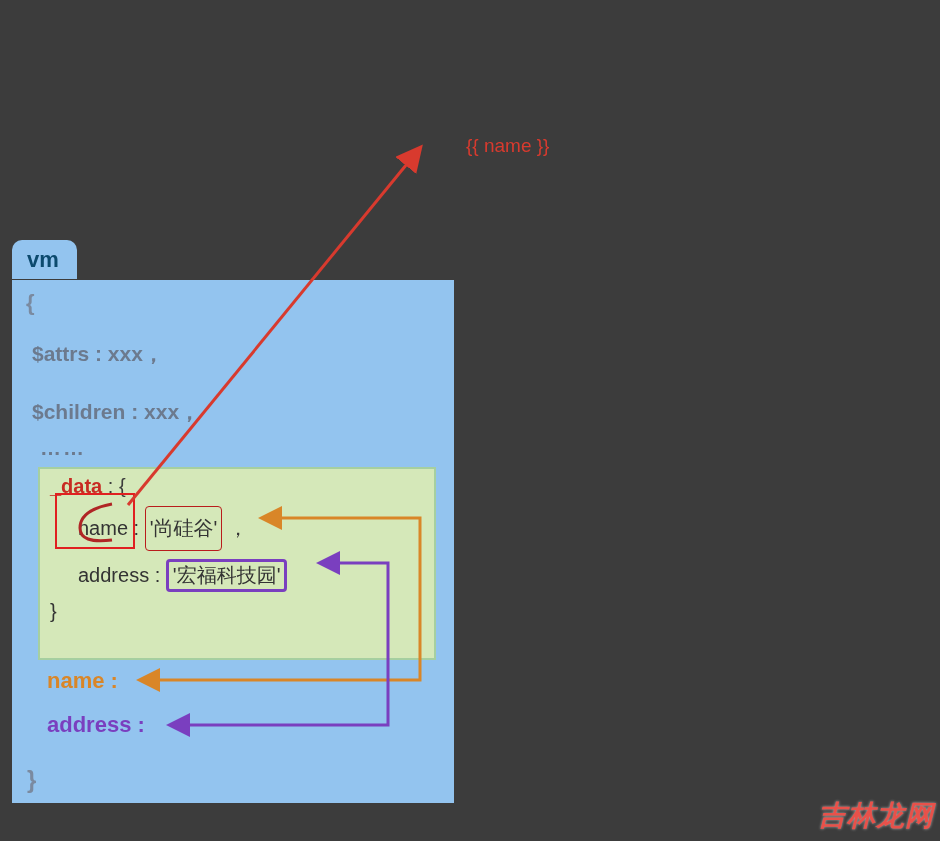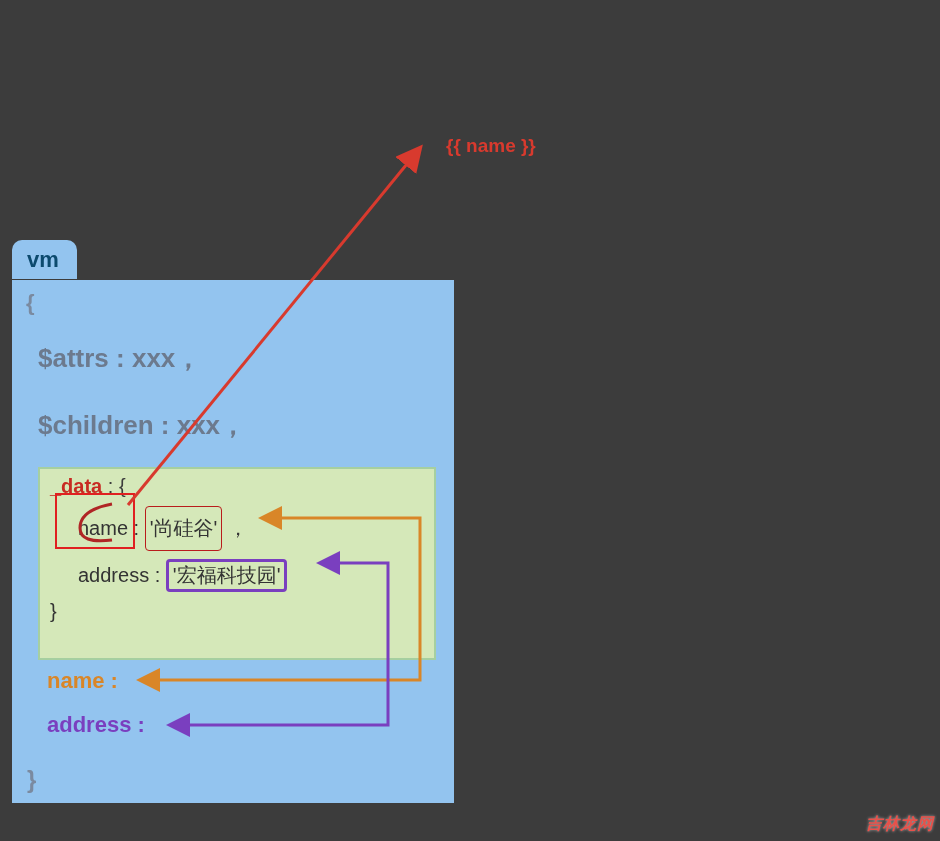--- a/index.html
+++ b/index.html
@@ -7,25 +7,25 @@
     background: #3c3c3c;
     width: 940px;
     height: 841px;
     position: relative;
     font-family: "Microsoft YaHei", Arial, sans-serif;
     font-size: 20px;
     overflow: hidden;
   }
   .template-text {
     position: absolute;
-    left: 446px;
+    left: 466px;
     top: 135px;
     color: #d83a2e;
     font-size: 19px;
-    font-weight: 700;
+    font-weight: 400;
   }
   .vm-tab-row { position: absolute; left: 12px; top: 240px; }
   .vm-tab {
     display: inline-block;
     background: #93c4ef;
     border-top-left-radius: 10px;
     border-top-right-radius: 10px;
     padding: 7px 18px 6px 15px;
     color: #0c4a6e;
     font-weight: 700;
@@ -37,21 +37,21 @@
     top: 280px;
     width: 442px;
     height: 523px;
     background: #93c4ef;
     padding: 10px 14px;
     color: #7a8aa0;
     font-weight: 600;
     font-size: 21px;
   }
   .brace { color: #7a8aa0; font-size: 22px; }
-  .attrs { margin-top: 18px; margin-left: 12px; line-height: 1.9; color: #6c7a8e; font-size: 26px; }
+  .attrs { margin-top: 18px; margin-left: 6px; line-height: 1.9; color: #6c7a8e; font-size: 21px; }
   .ellipsis { margin-left: 14px; margin-top: 4px; color: #6c7a8e; letter-spacing: 2px; }
   .data-block {
     position: absolute;
     left: 38px;
     top: 467px;
     width: 398px;
     height: 193px;
     background: #d5e8b9;
     border: 2px solid #a6cfa0;
     padding: 6px 10px;
@@ -106,21 +106,21 @@
     color: #7a8aa0;
     font-size: 24px;
     font-weight: 600;
   }
   .watermark {
     position: absolute;
     right: 6px;
     bottom: 6px;
     color: #e8514a;
     font-weight: 700;
-    font-size: 16px;
+    font-size: 28px;
     font-style: italic;
     letter-spacing: 1px;
     text-shadow: 0 0 3px rgba(255,255,255,0.6);
   }
   svg.overlay {
     position: absolute;
     left: 0; top: 0;
     width: 940px; height: 841px;
     pointer-events: none;
   }

